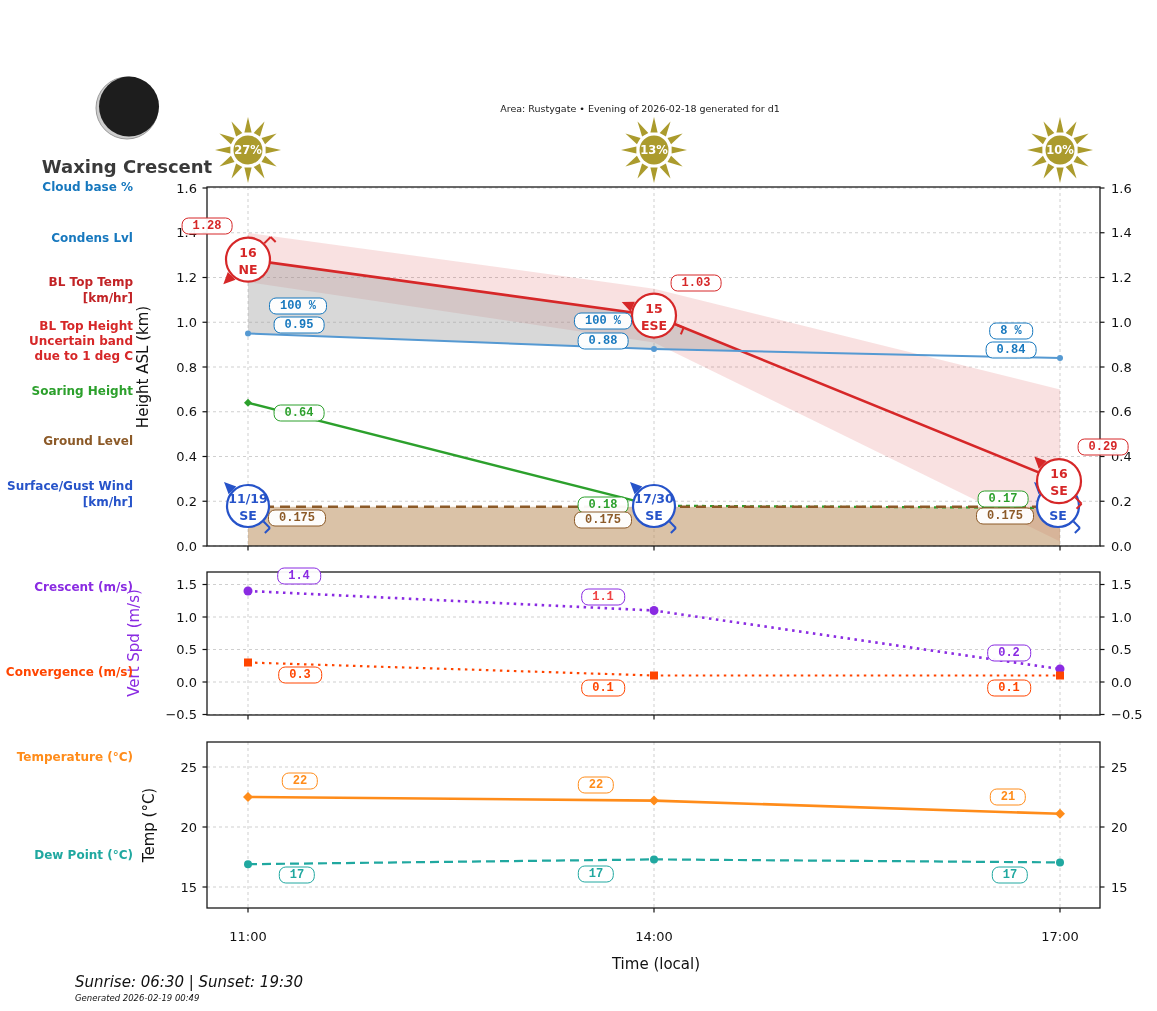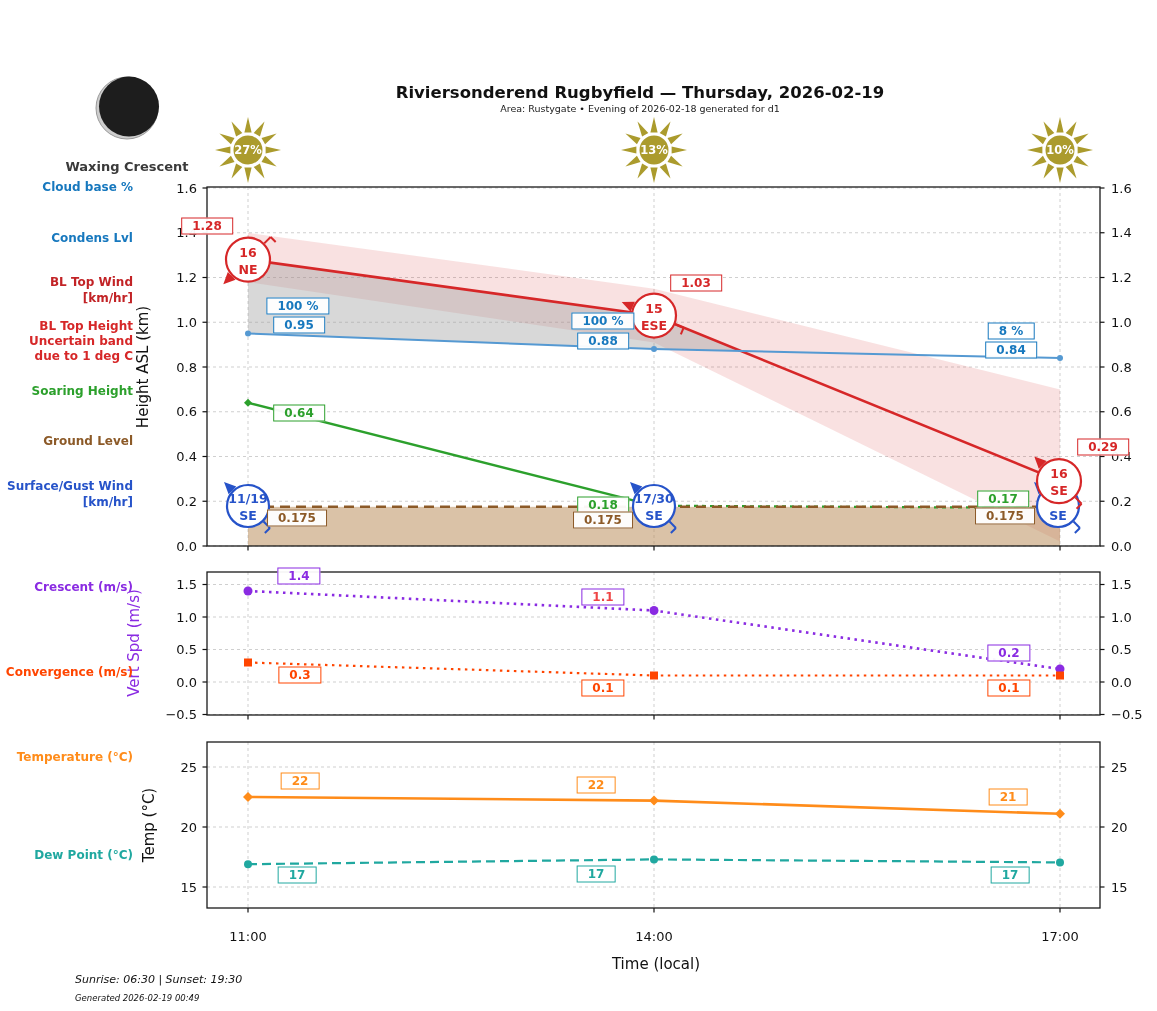--- a/index.html
+++ b/index.html
@@ -4,35 +4,34 @@
 <style>
   html,body{margin:0;padding:0;background:#fff;}
   #fig{position:relative;width:1157px;height:1011px;background:#fff;
        font-family:"DejaVu Sans",sans-serif;overflow:hidden;}
   #fig svg{position:absolute;left:0;top:0;}
   .t-title{position:absolute;left:640px;top:83px;transform:translateX(-50%);
            font-size:16.5px;font-weight:bold;color:#111;white-space:nowrap;}
   .t-subtitle{position:absolute;left:640px;top:103px;transform:translateX(-50%);
            font-size:9.5px;color:#1a1a1a;white-space:nowrap;}
   .t-moon{position:absolute;left:127px;top:166px;transform:translate(-50%,-50%);
-           font-size:13px;font-weight:bold;color:#3a3a3a;white-space:nowrap;}
-  .t-foot1{position:absolute;left:75px;top:973px;font-size:11px;font-style:italic;color:#111;}
+           font-size:18px;font-weight:bold;color:#3a3a3a;white-space:nowrap;}
+  .t-foot1{position:absolute;left:75px;top:973px;font-size:15px;font-style:italic;color:#111;}
   .t-foot2{position:absolute;left:75px;top:993px;font-size:8.5px;font-style:italic;color:#111;}
   .rowlabel{position:absolute;right:1024px;transform:translateY(-50%);
            font-size:12px;font-weight:bold;line-height:13px;white-space:nowrap;text-align:right;}
   #labels{position:absolute;left:0;top:0;width:100%;height:100%;z-index:5;pointer-events:none;}
   .vlabel{position:absolute;transform:translate(-50%,-50%);
-          background:rgba(255,255,255,.95);border:1.6px solid;border-radius:0;
-          padding:0 10px;font-weight:bold;font-size:12px;line-height:15px;white-space:nowrap;}
+          background:rgba(255,255,255,.95);border:1.6px solid;border-radius:7px;
+          padding:0 10px;font-weight:bold;font-size:12px;line-height:15px;white-space:nowrap;font-family:Liberation Mono, monospace;}
 </style>
 </head>
 <body>
 
 <div id="fig">
-  <div class="t-title">Riviersonderend Rugbyfield — Thursday, 2026-02-19</div>
   <div class="t-subtitle">Area: Rustygate • Evening of 2026-02-18 generated for d1</div>
   <svg id="chart-svg" width="1157" height="1011" viewBox="0 0 1157 1011">
       <circle cx="127" cy="108" r="31" fill="#cdcdcd" stroke="#9a9a9a" stroke-width="1"></circle>
       <circle cx="129" cy="106.6" r="30" fill="#1d1d1d"></circle>
       <polygon points="248.0,117.0 244.4,132.4 251.6,132.4" fill="#ab9b2d"></polygon>
       <polygon points="264.5,121.4 253.7,132.9 259.9,136.5" fill="#ab9b2d"></polygon>
       <polygon points="276.6,133.5 261.5,138.1 265.1,144.3" fill="#ab9b2d"></polygon>
       <polygon points="281.0,150.0 265.6,146.4 265.6,153.6" fill="#ab9b2d"></polygon>
       <polygon points="276.6,166.5 265.1,155.7 261.5,161.9" fill="#ab9b2d"></polygon>
       <polygon points="264.5,178.6 259.9,163.5 253.7,167.1" fill="#ab9b2d"></polygon>
@@ -252,21 +251,21 @@
       <text x="1059" y="478.1125" text-anchor="middle" font-size="12.5" font-weight="bold" fill="#d62728">16</text>
       <text x="1059" y="495.1125" text-anchor="middle" font-size="12.5" font-weight="bold" fill="#d62728">SE</text>
       <rect x="207" y="187" width="893" height="359" fill="none" stroke="#1a1a1a" stroke-width="1.3"></rect>
       <rect x="207" y="572" width="893" height="143" fill="none" stroke="#1a1a1a" stroke-width="1.3"></rect>
       <rect x="207" y="742" width="893" height="166" fill="none" stroke="#1a1a1a" stroke-width="1.3"></rect>
     </svg>
   <div class="t-moon">Waxing Crescent</div>
   <div id="rowlabels">
       <div class="rowlabel" style="top: 187px; color: rgb(23, 120, 190);">Cloud base %</div>
       <div class="rowlabel" style="top: 238px; color: rgb(23, 120, 190); margin-left: 28px;">Condens Lvl</div>
-      <div class="rowlabel" style="top: 282px; color: rgb(194, 35, 38);">BL Top Wind</div>
+      <div class="rowlabel" style="top: 282px; color: rgb(194, 35, 38);">BL Top Temp</div>
       <div class="rowlabel" style="top: 298px; color: rgb(194, 35, 38);">[km/hr]</div>
       <div class="rowlabel" style="top: 326px; color: rgb(214, 39, 40);">BL Top Height</div>
       <div class="rowlabel" style="top: 341px; color: rgb(214, 39, 40);">Uncertain band</div>
       <div class="rowlabel" style="top: 356px; color: rgb(214, 39, 40);">due to 1 deg C</div>
       <div class="rowlabel" style="top: 391px; color: rgb(44, 160, 44); margin-left: 28px;">Soaring Height</div>
       <div class="rowlabel" style="top: 441px; color: rgb(140, 90, 40);">Ground Level</div>
       <div class="rowlabel" style="top: 486px; color: rgb(38, 83, 201);">Surface/Gust Wind</div>
       <div class="rowlabel" style="top: 502px; color: rgb(38, 83, 201);">[km/hr]</div>
       <div class="rowlabel" style="top: 587px; color: rgb(138, 43, 226);">Crescent (m/s)</div>
       <div class="rowlabel" style="top: 672px; color: rgb(255, 69, 0); padding-left: 46px;">Convergence (m/s)</div>

